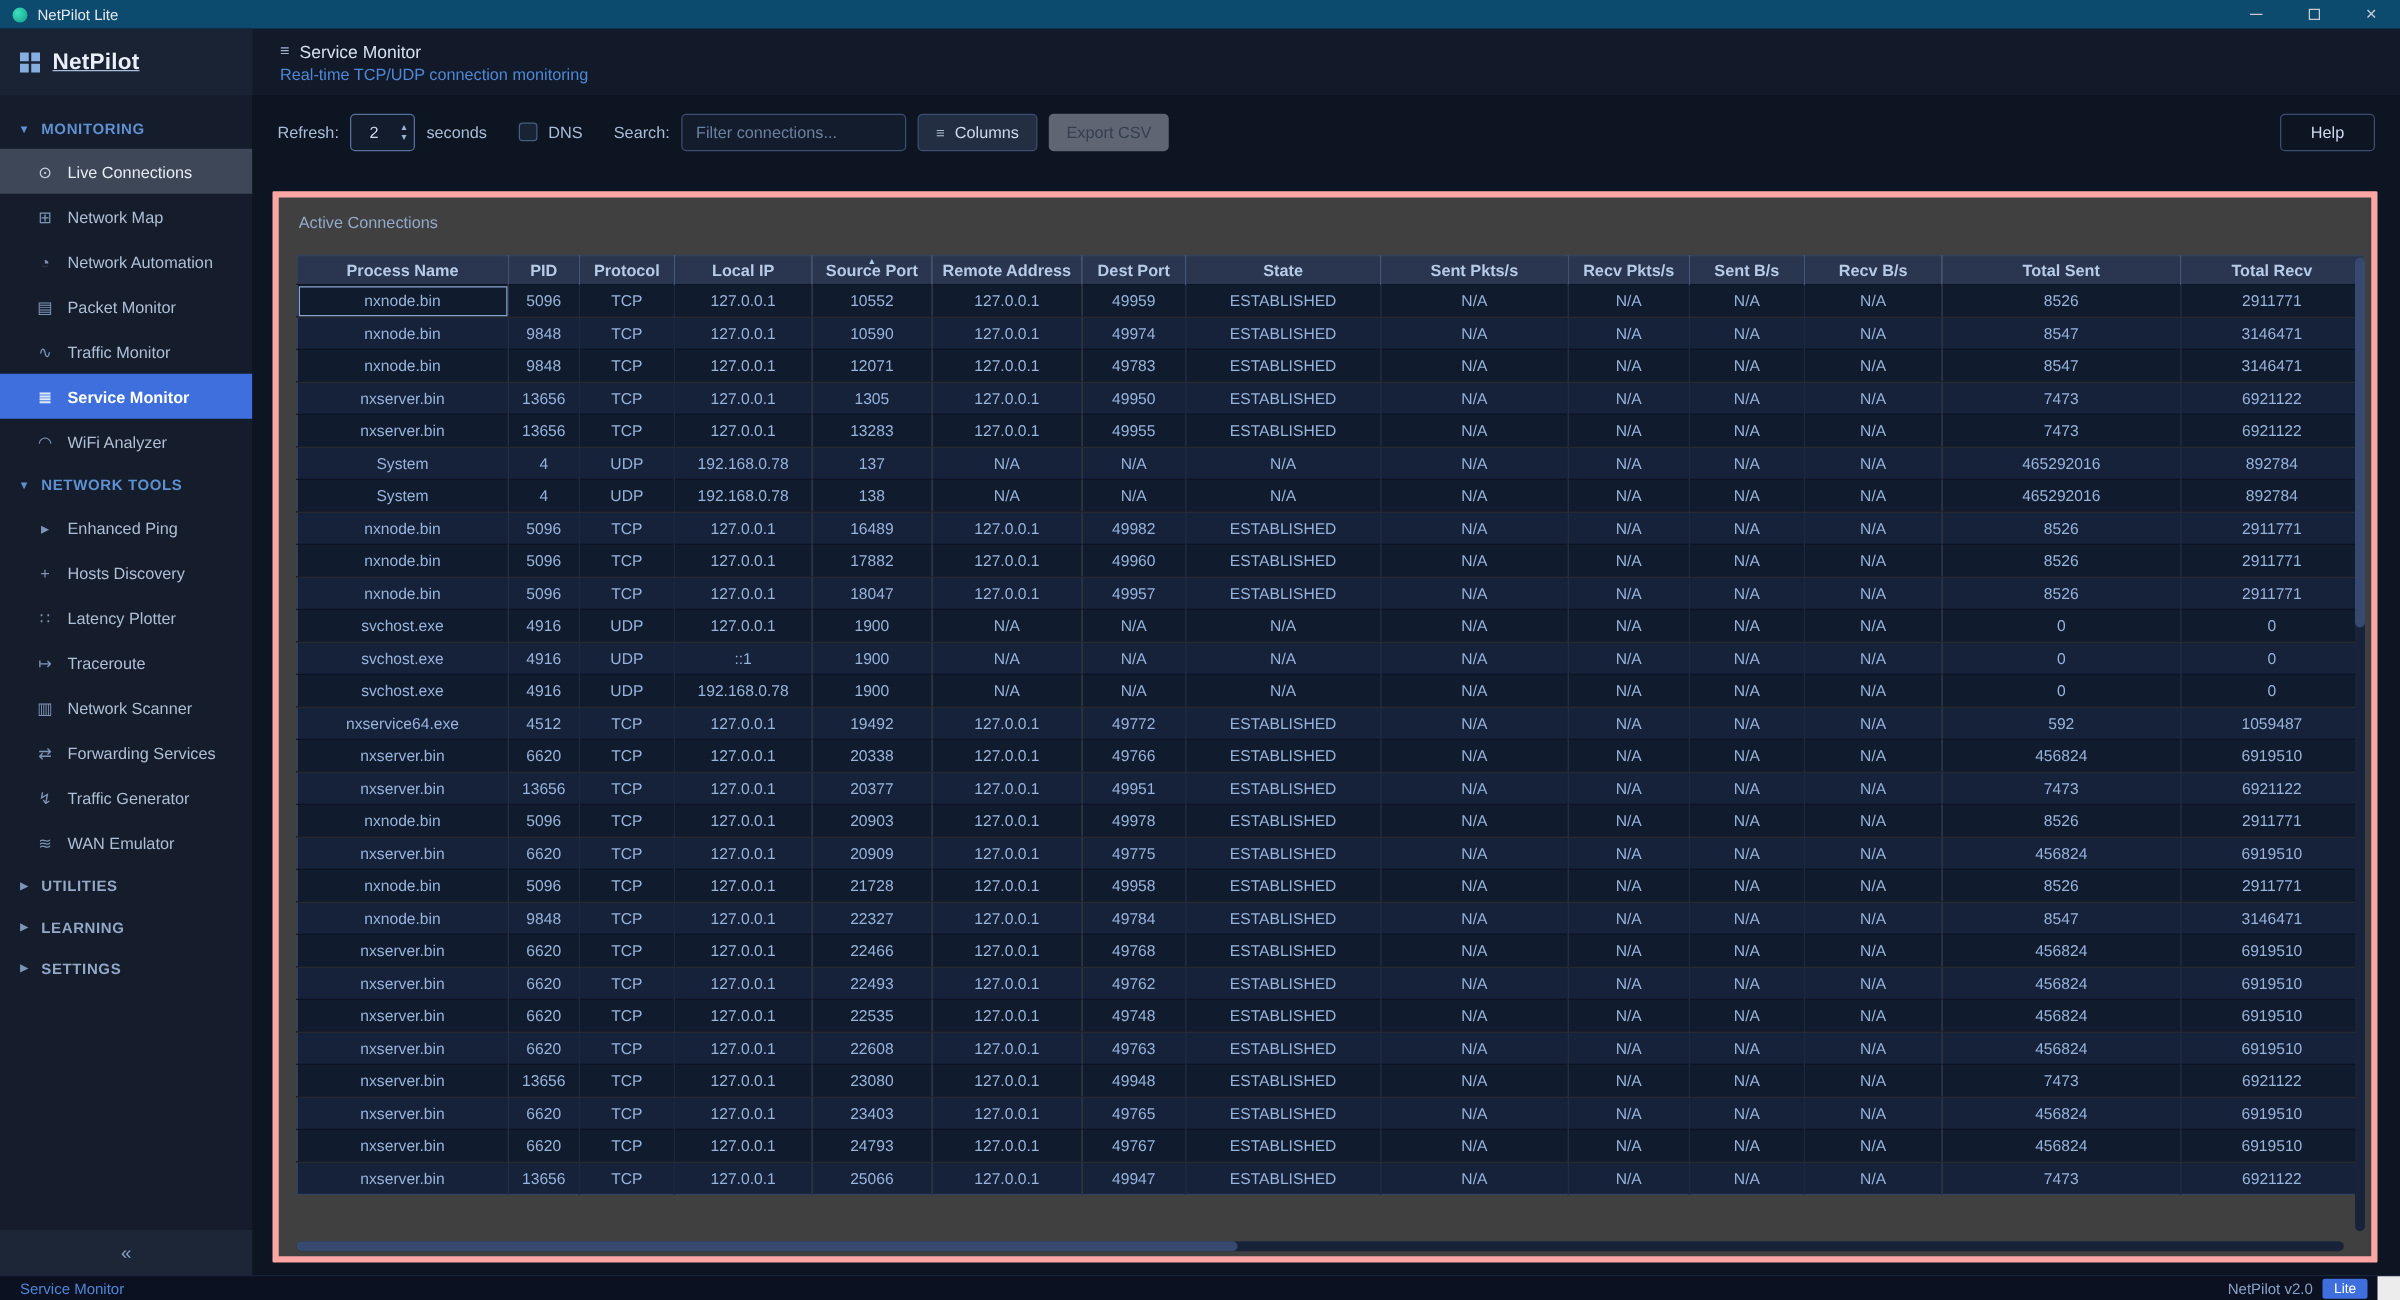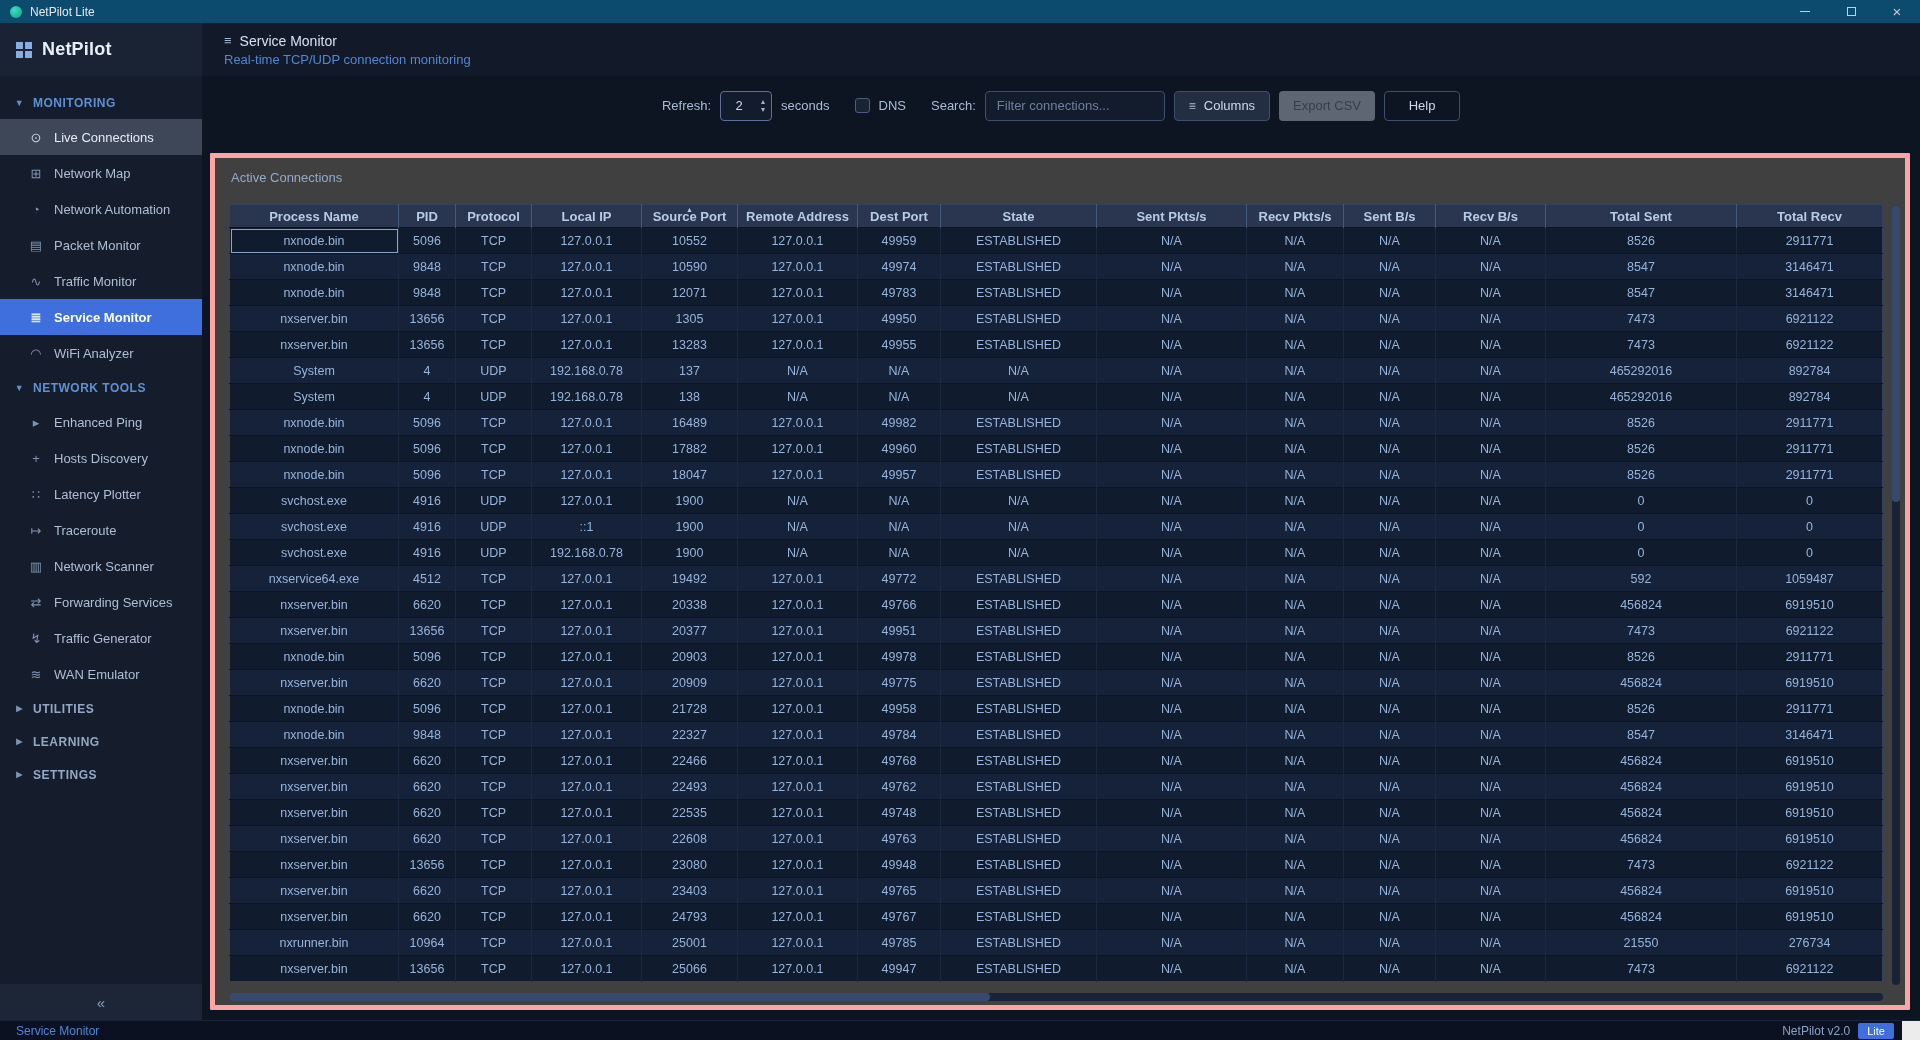--- a/index.html
+++ b/index.html
@@ -15,21 +15,21 @@
   .titlebar { flex:0 0 23px; background:#0c4a6e; display:flex; align-items:center; color:#e6e8ee; font-size:12px; }
   .tb-icon { width:12px; height:12px; border-radius:50%; background:radial-gradient(circle at 35% 35%, #3fe0c0, #0e9e86); margin:0 8px 0 10px; }
   .tb-spacer { flex:1; }
   .tb-btn { width:46px; height:23px; display:flex; align-items:center; justify-content:center; color:#c8ccd4; cursor:default; }
   .glyph-min { width:10px; height:1px; background:#c8ccd4; display:inline-block; }
   .glyph-max { width:9px; height:9px; border:1px solid #c8ccd4; display:inline-block; }
   .glyph-close { font-size:15px; line-height:1; }
 
   
   .header-row { flex:0 0 53px; display:flex; background:#121a29; }
-  .brand { flex:0 0 202px; background:#1a2334; display:flex; align-items:center; padding-left:16px; gap:10px; }
+  .brand { flex:0 0 202px; background:#1a2334; display:flex; align-items:center; padding-left:16px; gap:10px;text-decoration:underline; }
   .brand-icon { width:16px; height:16px; flex:0 0 16px;
     background:
       linear-gradient(#86aede,#86aede) 0 0/7px 7px no-repeat,
       linear-gradient(#86aede,#86aede) 9px 0/7px 7px no-repeat,
       linear-gradient(#86aede,#86aede) 0 9px/7px 7px no-repeat,
       linear-gradient(#86aede,#86aede) 9px 9px/7px 7px no-repeat; }
   .brand-name { color:#e9eff8; font-weight:bold; font-size:18px; letter-spacing:0.2px; }
   .header-main { flex:1; display:flex; flex-direction:column; justify-content:center; padding-left:22px; gap:3px; }
   .header-title { color:#d6e0f0; font-size:14px; display:flex; align-items:center; gap:8px; }
   .hamburger { color:#9fb2d0; font-size:13px; }
@@ -50,21 +50,21 @@
     color:#aebfd6; font-size:13px; cursor:default; }
   .side-icon { width:16px; flex:0 0 16px; font-size:13px; color:#7e94b6; text-align:center; }
   .side-item.highlight { background:#3e4757; color:#e6ecf4; }
   .side-item.highlight .side-icon { color:#c7d3e2; }
   .side-item.active { background:#3e6fdc; color:#ffffff; font-weight:bold; }
   .side-item.active .side-icon { color:#dce8fc; }
   .sidebar-collapse { flex:0 0 36px; margin-top:auto; background:#1c2637; display:flex; align-items:center; justify-content:center;
     color:#8aa0c0; font-size:15px; cursor:default; }
 
   
-  .main { flex:1; display:flex; flex-direction:column; min-width:0; background:#0d1422;align-items:center; }
+  .main { flex:1; display:flex; flex-direction:column; min-width:0; background:#0d1422; }
 
   
   .toolbar { flex:0 0 59px; display:flex; align-items:center; padding:0 20px; gap:9px; font-size:13px; color:#a9bdd8; }
   .tb-label { white-space:nowrap; }
   .gap-sm { width:7px; }
   .spinner { width:52px; height:30px; border:1px solid #5a6f9a; border-radius:4px; background:#131c2d; display:flex; align-items:center; }
   .spin-value { flex:1; text-align:center; color:#cbd8ec; font-size:13px; }
   .spin-btns { width:14px; display:flex; flex-direction:column; align-items:center; padding-right:2px; }
   .spin-btns span { font-size:8px; line-height:8px; color:#9db2d4; }
   .checkbox { width:15px; height:15px; border:1px solid #4a5c80; background:#1a2334; border-radius:3px; display:inline-block; }
@@ -728,36 +728,20 @@
                   <td>49767</td>
                   <td>ESTABLISHED</td>
                   <td>N/A</td>
                   <td>N/A</td>
                   <td>N/A</td>
                   <td>N/A</td>
                   <td>456824</td>
                   <td>6919510</td>
                 </tr>
                 <tr>
-                  <td>nxrunner.bin</td>
-                  <td>10964</td>
-                  <td>TCP</td>
-                  <td>127.0.0.1</td>
-                  <td>25001</td>
-                  <td>127.0.0.1</td>
-                  <td>49785</td>
-                  <td>ESTABLISHED</td>
-                  <td>N/A</td>
-                  <td>N/A</td>
-                  <td>N/A</td>
-                  <td>N/A</td>
-                  <td>21550</td>
-                  <td>276734</td>
-                </tr>
-                <tr>
                   <td>nxserver.bin</td>
                   <td>13656</td>
                   <td>TCP</td>
                   <td>127.0.0.1</td>
                   <td>25066</td>
                   <td>127.0.0.1</td>
                   <td>49947</td>
                   <td>ESTABLISHED</td>
                   <td>N/A</td>
                   <td>N/A</td>

